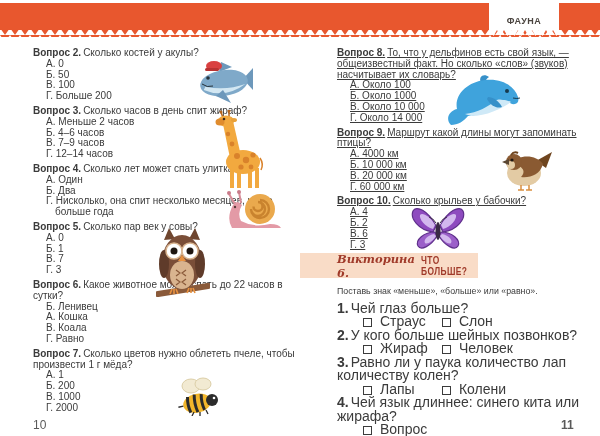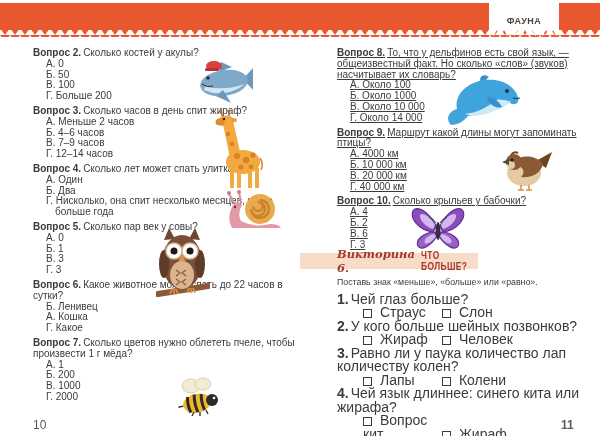--- a/index.html
+++ b/index.html
@@ -15,21 +15,21 @@
   .page-left{left:33px;top:48px;width:268px;}
   .page-right{left:337px;top:48px;width:242px;text-decoration:underline;}
   .q{margin:0 0 4px 0;}
   .q p{margin:0;font-size:10px;line-height:10.8px;}
   .qhead b{font-weight:bold;margin-right:2px;}
   .opts{padding-left:13px;}
   .opt{padding-left:9px;text-indent:-9px;}
   
   .quiz{position:absolute;left:300px;top:253px;width:280px;}
   .quiz-box{
-    width:178px;height:16px;background:#F9DCC7;
+    width:178px;height:25px;background:#F9DCC7;
     display:flex;align-items:center;padding-left:37px;box-sizing:border-box;
   }
   .quiz-title-script{
     font-family:"DejaVu Serif","Liberation Serif",serif;
     font-style:italic;font-weight:bold;font-size:11.5px;color:#A03A2A;
   }
   .quiz-title-caps{
     display:inline-block;margin-left:6px;transform:scaleX(0.84);transform-origin:left center;
     font-weight:bold;font-size:10px;letter-spacing:0.5px;color:#A03A2A;
   }
@@ -101,31 +101,32 @@
       <p class="opt">Б. Два</p>
       <p class="opt">Г. Нисколько, она спит несколько месяцев, но не больше года</p>
     </div>
   </div>
 
   <div class="q">
     <p class="qhead"><b>Вопрос 5.</b><span>Сколько пар век у совы?</span></p>
     <div class="opts">
       <p class="opt">А. 0</p>
       <p class="opt">Б. 1</p>
-      <p class="opt">В. 3</p>
+      <p class="opt">В. 7</p>
       <p class="opt">Г. 3</p>
     </div>
   </div>
 
   <div class="q">
     <p class="qhead"><b>Вопрос 6.</b><span>Какое животное может спать до 22 часов в сутки?</span></p>
     <div class="opts">
       <p class="opt">Б. Ленивец</p>
       <p class="opt">А. Кошка</p>
-      <p class="opt">Г. Какое</p>
+      <p class="opt">В. Коала</p>
+      <p class="opt">Г. Равно</p>
     </div>
   </div>
 
   <div class="q">
     <p class="qhead"><b>Вопрос 7.</b><span>Сколько цветов нужно облететь пчеле, чтобы произвести 1 г мёда?</span></p>
     <div class="opts">
       <p class="opt">А. 1</p>
       <p class="opt">Б. 200</p>
       <p class="opt">В. 1000</p>
       <p class="opt">Г. 2000</p>
@@ -144,21 +145,21 @@
       <p class="opt">Г. Около 14 000</p>
     </div>
   </div>
 
   <div class="q">
     <p class="qhead"><b>Вопрос 9.</b><span>Маршрут какой длины могут запоминать птицы?</span></p>
     <div class="opts">
       <p class="opt">А. 4000 км</p>
       <p class="opt">Б. 10 000 км</p>
       <p class="opt">В. 20 000 км</p>
-      <p class="opt">Г. 40 000 км</p>
+      <p class="opt">Г. 60 000 км</p>
     </div>
   </div>
 
   <div class="q">
     <p class="qhead"><b>Вопрос 10.</b><span>Сколько крыльев у бабочки?</span></p>
     <div class="opts">
       <p class="opt">А. 4</p>
       <p class="opt">Б. 2</p>
       <p class="opt">В. 6</p>
       <p class="opt">Г. 3</p>

